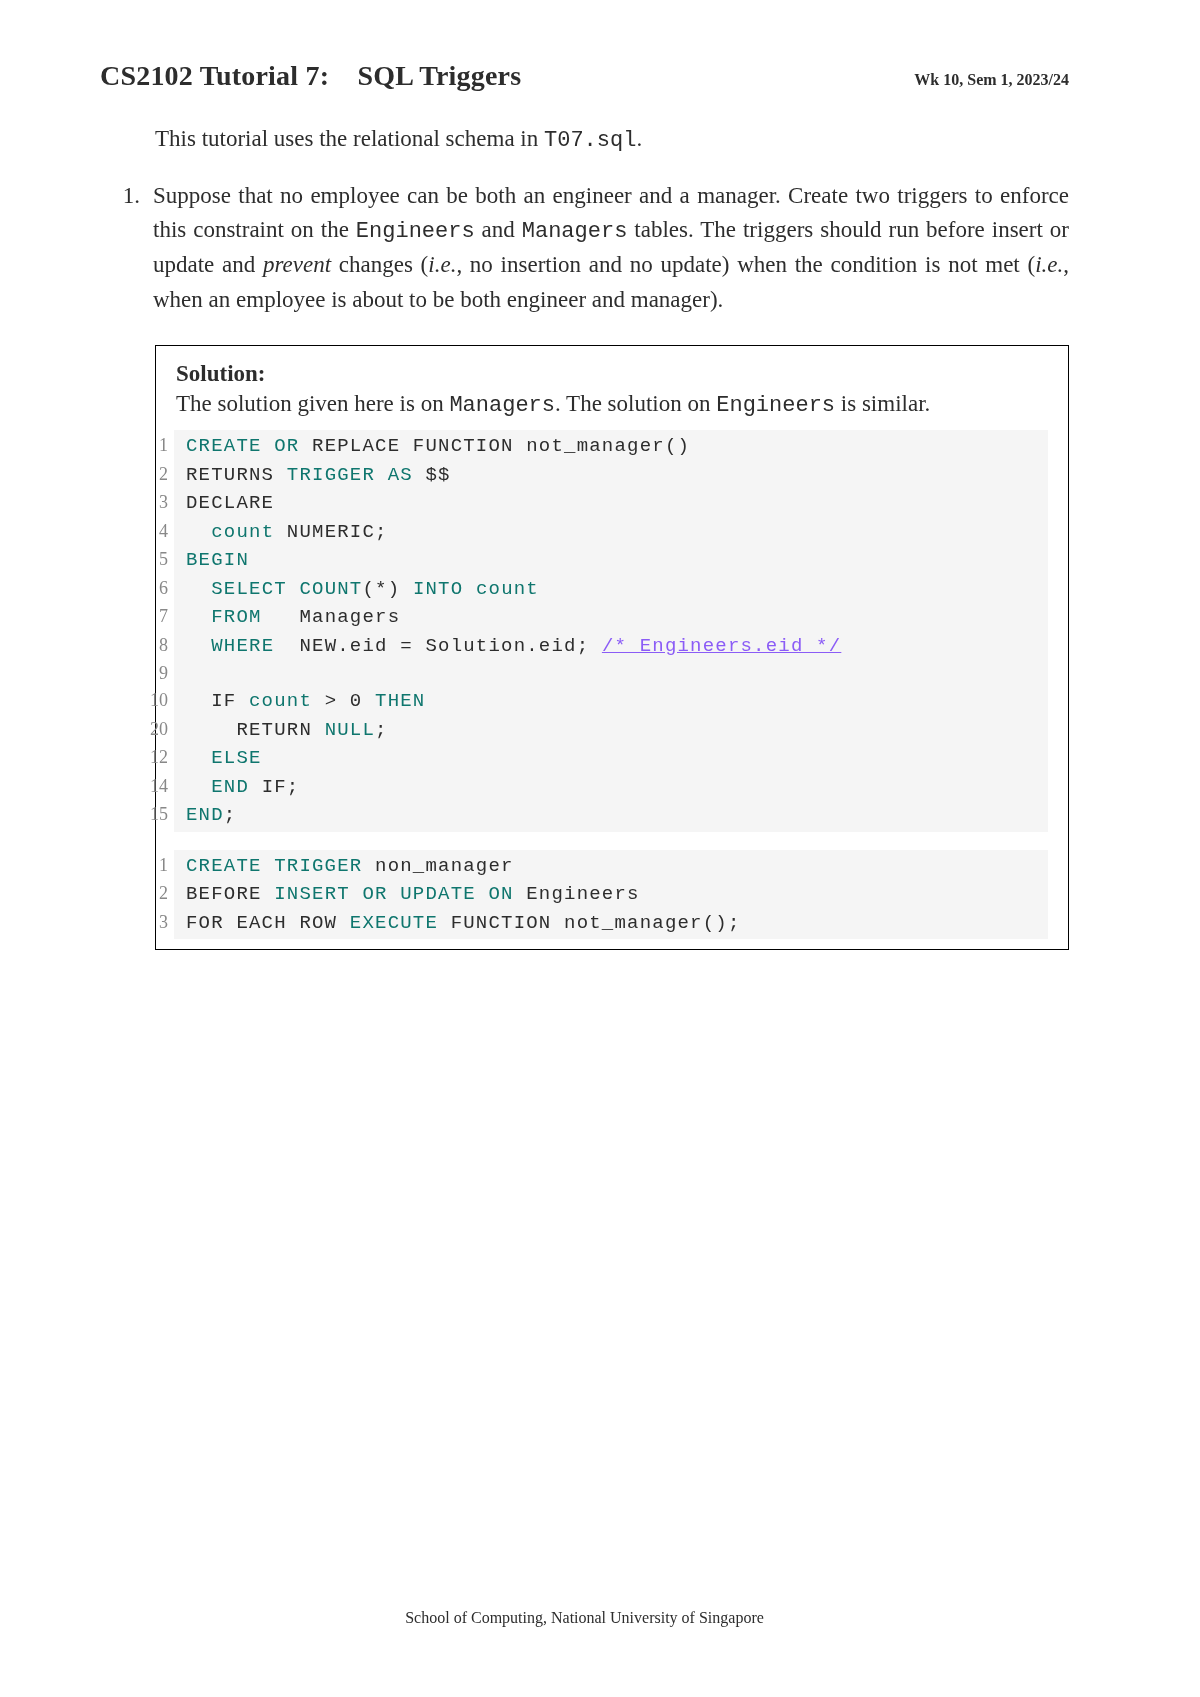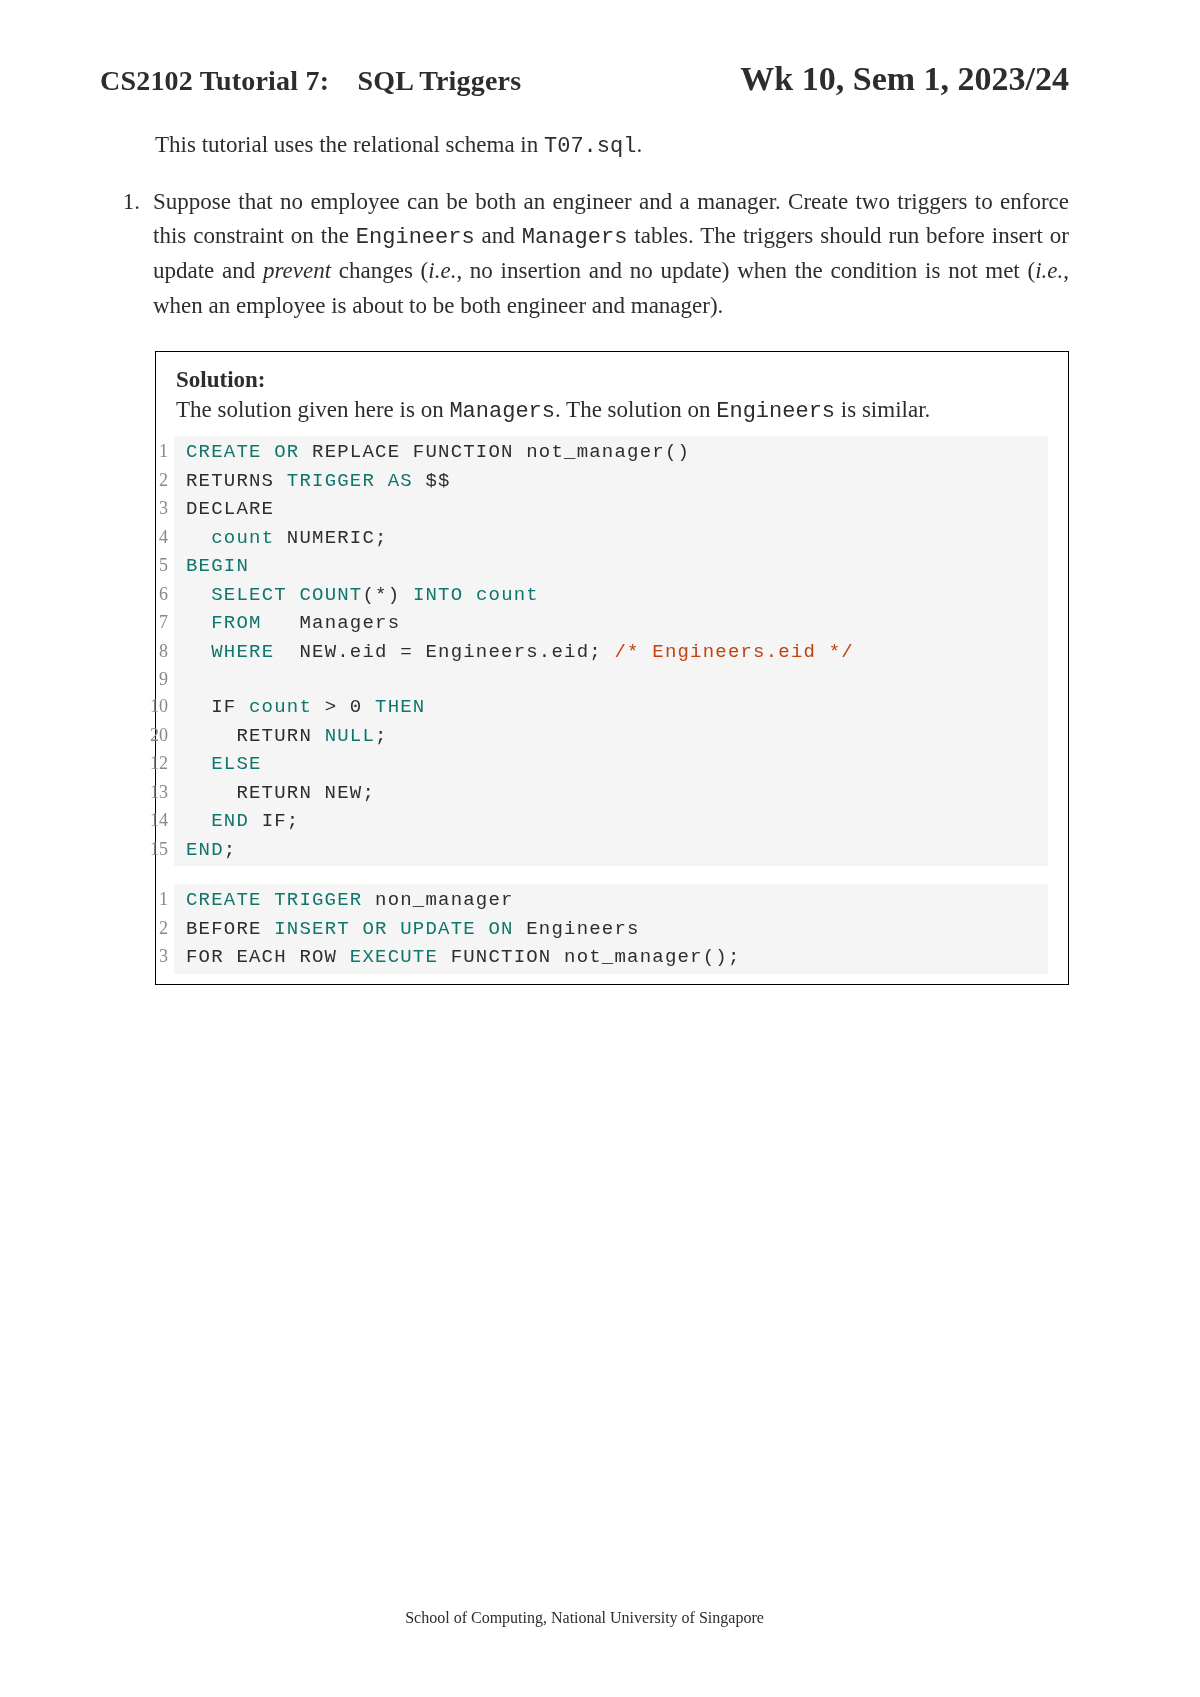--- a/index.html
+++ b/index.html
@@ -18,21 +18,21 @@
   }
   .header {
     display: flex;
     justify-content: space-between;
     align-items: baseline;
     font-size: 28px;
     font-weight: bold;
     margin-bottom: 30px;
   }
   .header .left { letter-spacing: 0.2px; }
-  .header .right { font-size: 34px; }
+  .header .right { font-size: 16px; }
   .intro {
     font-size: 23px;
     margin-left: 55px;
     margin-bottom: 22px;
     line-height: 1.45;
   }
   .tt {
     font-family: "Courier New", Courier, monospace;
     font-size: 22px;
   }
@@ -96,21 +96,21 @@
     padding-right: 8px;
     flex-shrink: 0;
     letter-spacing: 0;
     margin-left: -36px;
   }
   .code-content {
     white-space: pre;
     padding-left: 10px;
   }
   .kw { color: #0f766e; }
-  .cm { color: #c2410c; }
+  .cm { color: #8b5cf6; text-decoration: underline; }
   .code-gap { height: 18px; }
   .footer {
     position: absolute;
     bottom: 70px;
     width: 100%;
     left: 0;
     text-align: center;
     font-size: 16px;
     color: #2d2d2d;
   }
@@ -167,41 +167,37 @@
           <div class="code-line">
             <span class="lineno">6</span>
             <span class="code-content"><span>  </span><span class="kw">SELECT</span><span> </span><span class="kw">COUNT</span><span>(*) </span><span class="kw">INTO</span><span> </span><span class="kw">count</span></span>
           </div>
           <div class="code-line">
             <span class="lineno">7</span>
             <span class="code-content"><span>  </span><span class="kw">FROM</span><span>   Managers</span></span>
           </div>
           <div class="code-line">
             <span class="lineno">8</span>
-            <span class="code-content"><span>  </span><span class="kw">WHERE</span><span>  NEW.eid = Engineers.eid; </span><span class="cm">/* Engineers.eid */</span></span>
+            <span class="code-content"><span>  </span><span class="kw">WHERE</span><span>  NEW.eid = Solution.eid; </span><span class="cm">/* Engineers.eid */</span></span>
           </div>
           <div class="code-line">
             <span class="lineno">9</span>
             <span class="code-content"><span></span></span>
           </div>
           <div class="code-line">
             <span class="lineno">10</span>
             <span class="code-content"><span>  IF </span><span class="kw">count</span><span> &gt; 0 </span><span class="kw">THEN</span></span>
           </div>
           <div class="code-line">
             <span class="lineno">20</span>
             <span class="code-content"><span>    RETURN </span><span class="kw">NULL</span><span>;</span></span>
           </div>
           <div class="code-line">
             <span class="lineno">12</span>
             <span class="code-content"><span>  </span><span class="kw">ELSE</span></span>
-          </div>
-          <div class="code-line">
-            <span class="lineno">13</span>
-            <span class="code-content"><span>    RETURN NEW;</span></span>
           </div>
           <div class="code-line">
             <span class="lineno">14</span>
             <span class="code-content"><span>  </span><span class="kw">END</span><span> IF;</span></span>
           </div>
           <div class="code-line">
             <span class="lineno">15</span>
             <span class="code-content"><span class="kw">END</span><span>;</span></span>
           </div>
         </div>

